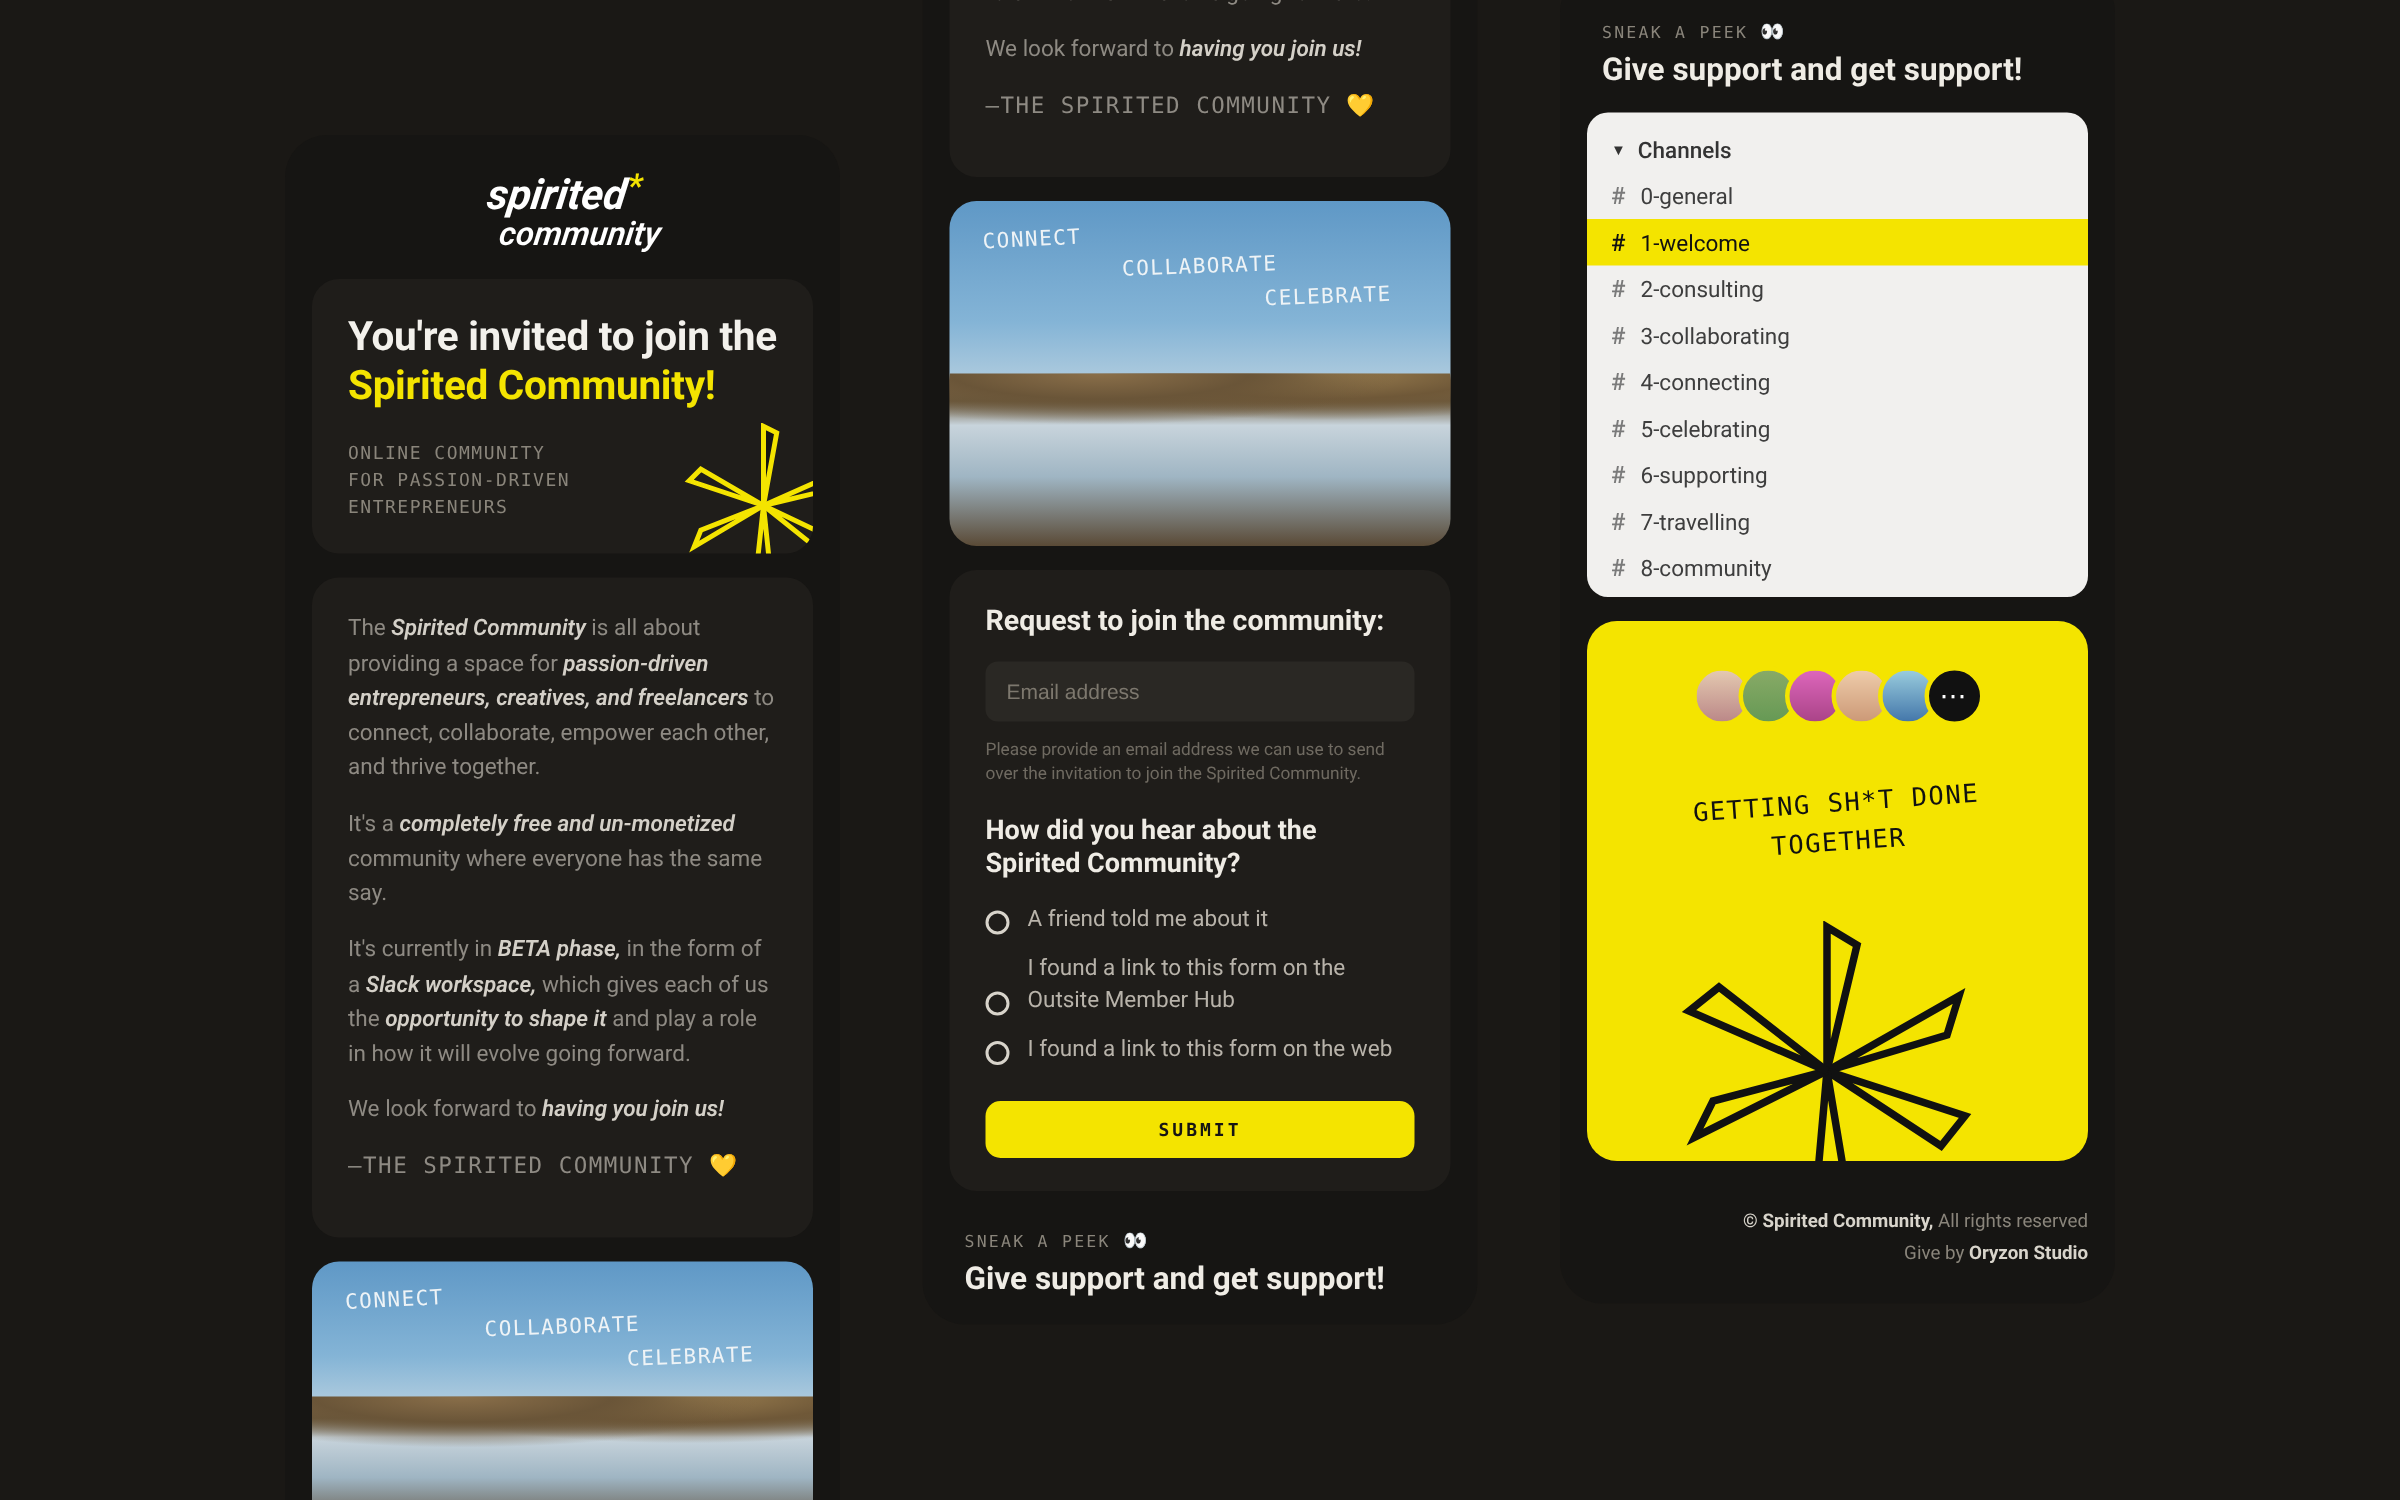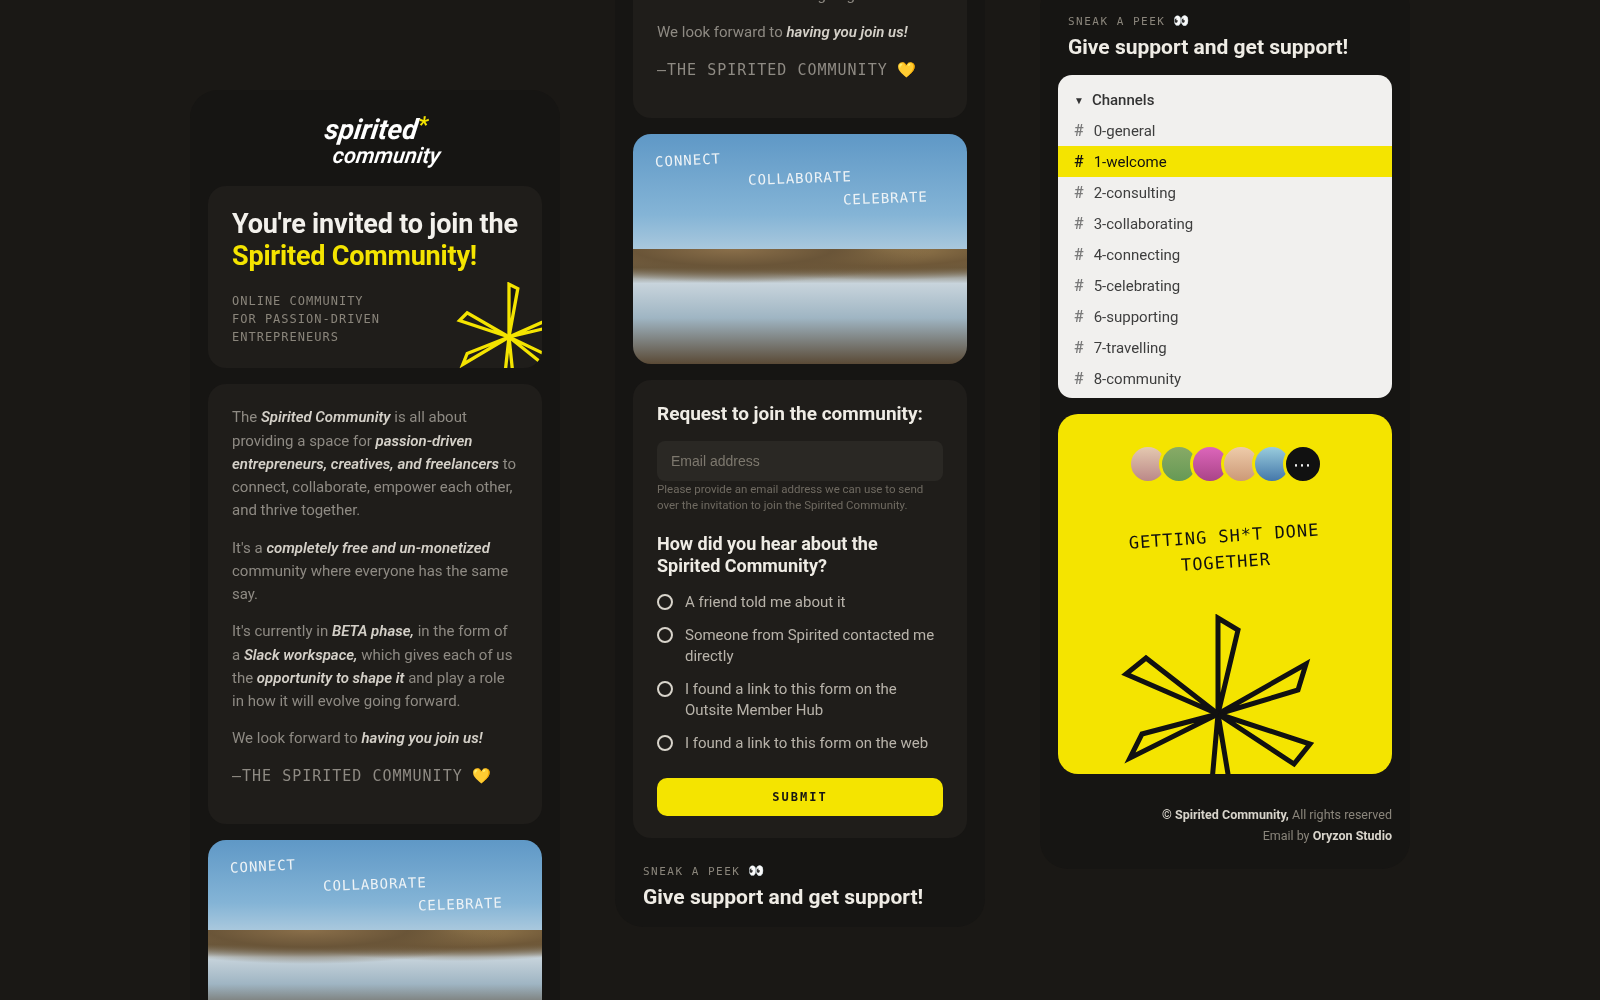--- a/index.html
+++ b/index.html
@@ -128,23 +128,23 @@
   .input {
     width:100%;
     background:#2a2824;
     border:none;
     border-radius:8px;
     padding:12px 14px;
     font-size:14px;
     color:#ccc;
   }
   .input::placeholder{color:#7d786e;}
-  .hint { font-size:11.5px; color:#6f6a61; line-height:1.4; }
+  .hint { font-size:11.5px; color:#6f6a61; margin-top:10px; line-height:1.4; }
   .q { font-size:18px; font-weight:700; color:#efece5; margin-top:20px; margin-bottom:14px; line-height:1.25;}
-  .opt { display:flex; gap:12px; align-items:flex-start; margin-bottom:12px; cursor:pointer;}
+  .opt { display:flex; gap:12px; align-items:flex-end; margin-bottom:12px; cursor:pointer;}
   .radio {
     width:16px; height:16px; min-width:16px;
     border-radius:50%;
     border:2px solid #d8d4cb;
     margin-top:2px;
   }
   .opt span { font-size:15px; color:#b8b3aa; line-height:1.4; }
   .submit {
     margin-top:12px;
     width:100%;
@@ -307,24 +307,20 @@
       <input class="input" placeholder="Email address" style="">
       <div class="hint">Please provide an email address we can use to send over the invitation to join the Spirited Community.</div>
       <div class="q">How did you hear about the Spirited Community?</div>
       <div id="options">
           <label class="opt">
             <span class="radio"></span>
             <span>A friend told me about it</span>
           </label>
           <label class="opt">
             <span class="radio"></span>
-            <span>Someone from Spirited contacted me directly</span>
-          </label>
-          <label class="opt">
-            <span class="radio"></span>
             <span>I found a link to this form on the Outsite Member Hub</span>
           </label>
           <label class="opt">
             <span class="radio"></span>
             <span>I found a link to this form on the web</span>
           </label>
         </div>
       <button class="submit">SUBMIT</button>
     </div>
 
@@ -410,17 +406,17 @@
           <path d="M50 50 L58 98 L46 95 Z"></path>
           <path d="M50 50 L6 72 L12 60 Z"></path>
           <path d="M50 50 L4 30 L14 22 Z"></path>
         </g>
           </svg>
       </div>
     </div>
 
     <div class="footer">
       <p><b>© Spirited Community,</b><span> All rights reserved</span></p>
-      <p><span>Email by </span><b>Oryzon Studio</b></p>
+      <p><span>Give by </span><b>Oryzon Studio</b></p>
     </div>
 
   </div>
 </div>
 
 </body></html>

